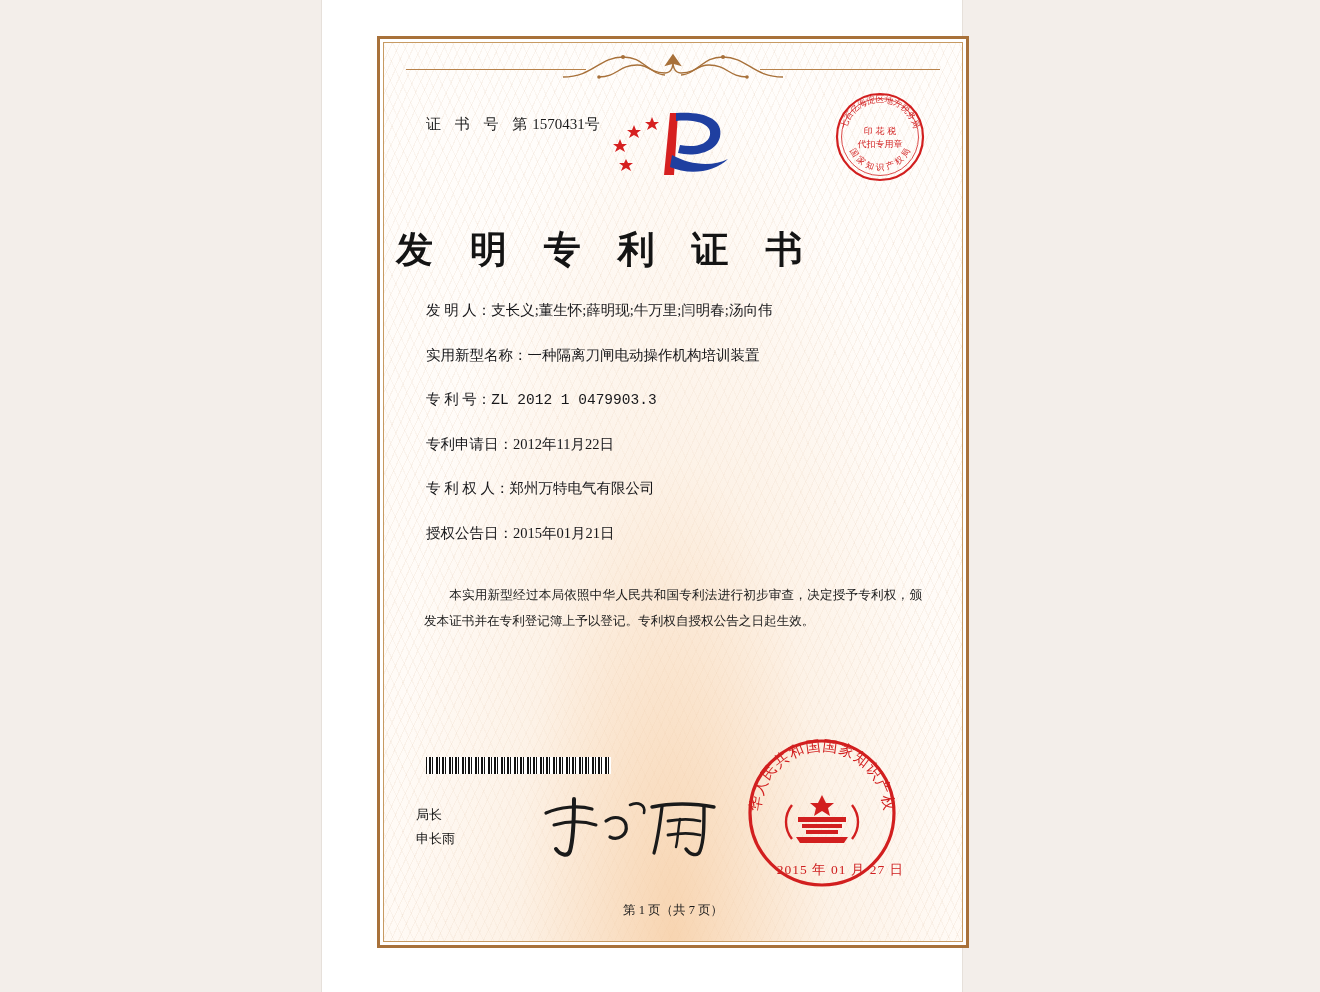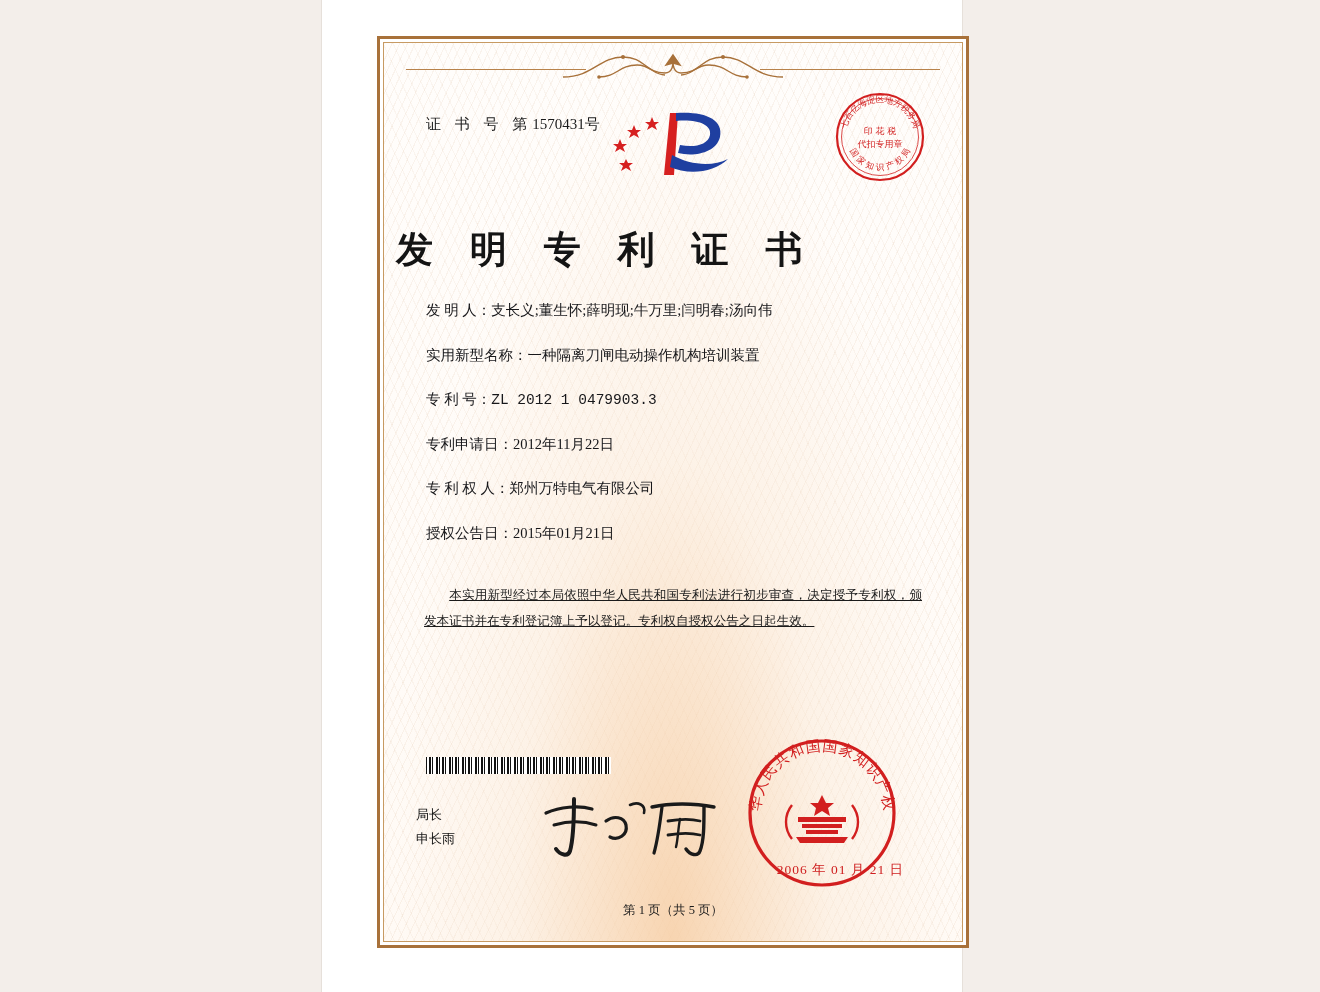--- a/index.html
+++ b/index.html
@@ -145,21 +145,21 @@
   .paras {
     position: absolute;
     left: 40px;
     right: 36px;
     top: 540px;
     font-size: 12.6px;
     line-height: 2.05;
     color: #1b1b1b;
     text-align: justify;
   }
-  .paras p { margin: 0 4px 0 0; text-indent: 2em; text-decoration: underline; }
+  .paras p { margin: 0 4px 0 0; text-indent: 2em; }
 
   
   .barcode {
     position: absolute;
     left: 42px;
     top: 714px;
     width: 185px;
     height: 17px;
     background: repeating-linear-gradient(90deg,
       #111 0px, #111 1px, #fff 1px, #fff 3px,
@@ -352,21 +352,21 @@
               <rect x="-20" y="3" width="40" height="4" fill="#d21f1f"></rect>
               <rect x="-16" y="9" width="32" height="4" fill="#d21f1f"></rect>
               <path d="M-26 16 L26 16 L22 22 L-22 22 Z" fill="#d21f1f"></path>
               <g fill="none" stroke="#d21f1f" stroke-width="2.4">
                 <path d="M-30 -16 C-38 -6, -38 8, -30 18"></path>
                 <path d="M30 -16 C38 -6, 38 8, 30 18"></path>
               </g>
             </g>
           </svg>
         </div>
-        <div class="seal-date">2006 年 01 月 21 日</div>
-
-        <div class="page-footer">第 1 页（共 5 页）</div>
+        <div class="seal-date">2015 年 01 月 27 日</div>
+
+        <div class="page-footer">第 1 页（共 7 页）</div>
 
       </div>
     </div>
 
   </div>
 </div>
 
 </body></html>

